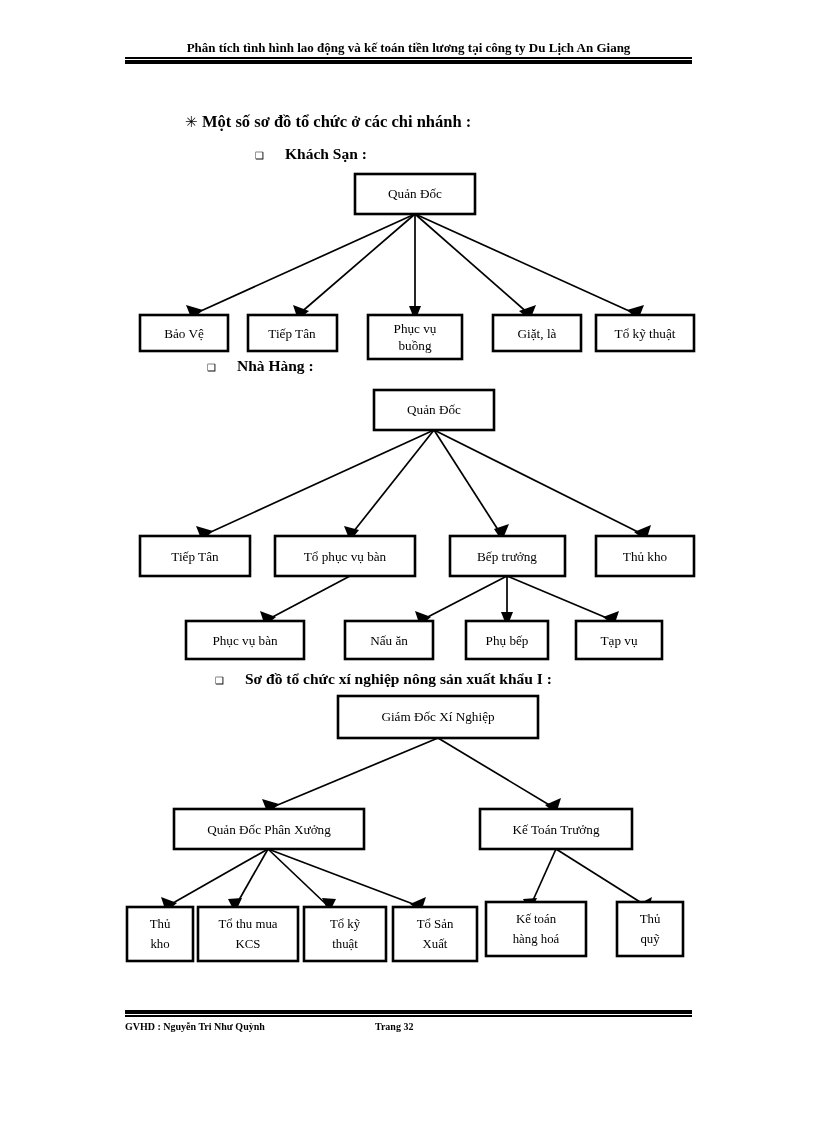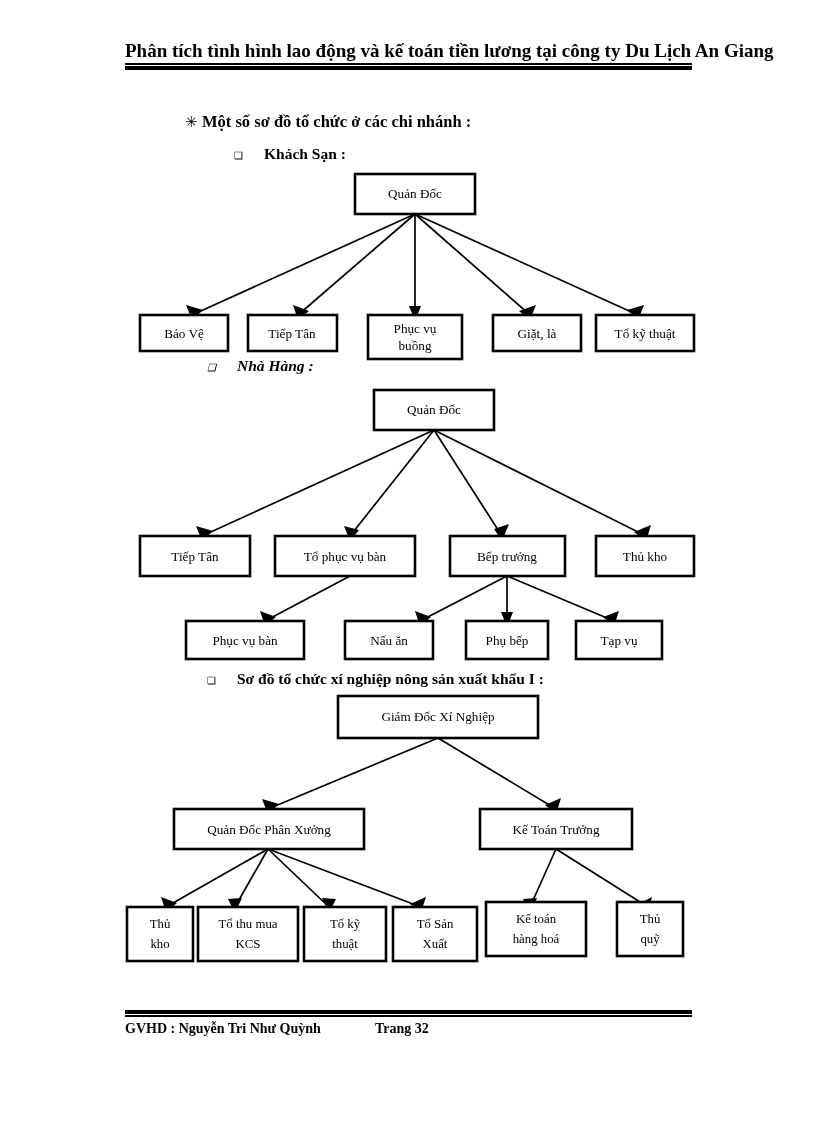--- a/index.html
+++ b/index.html
@@ -1,28 +1,28 @@
 <!DOCTYPE html>
 <html><head>
 <meta charset="utf-8">
 <style>
   html,body{margin:0;padding:0;background:#ffffff;}
   body{width:816px;height:1123px;font-family:"Liberation Serif",serif;color:#000;position:relative;overflow:hidden;}
   .page{position:absolute;left:0;top:0;width:816px;height:1123px;}
 
   
   .hdr{position:absolute;left:125px;top:40px;width:567px;}
-  .hdr-text{font-family:"Liberation Serif",serif;font-weight:bold;font-size:19px;text-align:center;white-space:nowrap;letter-spacing:0px;}
+  .hdr-text{font-family:"Liberation Serif",serif;font-weight:bold;font-size:13px;text-align:center;white-space:nowrap;letter-spacing:0px;}
   .rule-thin{height:1.6px;background:#000;margin-top:1px;}
   .rule-thick{height:4px;background:#000;margin-top:1.5px;}
 
   
   .ftr{position:absolute;left:125px;top:1010px;width:567px;}
   .ftr .rule-thick{margin-top:0;}
-  .ftr-row{display:flex;align-items:center;font-weight:bold;font-size:14px;margin-top:4px;white-space:nowrap;}
+  .ftr-row{display:flex;align-items:center;font-weight:bold;font-size:10px;margin-top:4px;white-space:nowrap;}
   .ftr-gvhd{width:250px;}
   .ftr-page{width:100px;}
   .ftr-svth{flex:1;text-align:right;}
 
   
   .h-main{position:absolute;font-weight:bold;font-size:16.5px;white-space:nowrap;}
   .h-sub{position:absolute;font-weight:bold;font-size:15.5px;white-space:nowrap;}
   .bullet-star{display:inline-block;width:17px;font-size:15px;font-weight:normal;}
   .bullet-sq{display:inline-block;width:30px;font-size:10px;vertical-align:middle;font-weight:normal;}
 
@@ -43,21 +43,21 @@
   <div class="hdr">
     <div class="hdr-text">Phân tích tình hình lao động và kế toán tiền lương tại công ty Du Lịch An Giang</div>
     <div class="rule-thin"></div>
     <div class="rule-thick"></div>
   </div>
 
   <div class="h-main" style="left:185px;top:112px;">
     <span class="bullet-star">✳</span><span>Một số sơ đồ tổ chức ở các chi nhánh :</span>
   </div>
 
-  <div class="h-sub" style="left:194px;top:145px;padding-left:40px;">
+  <div class="h-sub" style="left:215px;top:145px;padding-left:40px;">
     <span class="bullet-sq">❑</span><span>Khách Sạn :</span>
   </div>
 
   <div class="chart" style="left:130px;top:172px;">
     <svg width="570" height="182" viewBox="0 0 570 182">
 
       <g>
         <path class="ln" d="M285,42 L62,143"></path>
         <path class="ln" d="M285,42 L168,143"></path>
         <path class="ln" d="M285,42 L285,143"></path>
@@ -92,21 +92,21 @@
         <rect class="bx bx-hv" x="363" y="143" width="88" height="36"></rect>
         <text class="lbl" x="407" y="166">Giặt, là</text>
       </g>
       <g>
         <rect class="bx bx-hv" x="466" y="143" width="98" height="36"></rect>
         <text class="lbl" x="515" y="166">Tổ kỹ thuật</text>
       </g>
     </svg>
   </div>
 
-  <div class="h-sub" style="left:207px;top:357px;font-style:italic;">
+  <div class="h-sub" style="left:207px;top:357px;">
     <span class="bullet-sq">❑</span><span>Nhà Hàng :</span>
   </div>
 
   <div class="chart" style="left:130px;top:388px;">
     <svg width="570" height="270" viewBox="0 0 570 270">
 
       <g>
         <path class="ln" d="M304,42 L72,148"></path>
         <path class="ln" d="M304,42 L220,148"></path>
         <path class="ln" d="M304,42 L372,148"></path>
@@ -162,21 +162,21 @@
         <rect class="bx bx-hv" x="336" y="233" width="82" height="38"></rect>
         <text class="lbl" x="377" y="257">Phụ bếp</text>
       </g>
       <g>
         <rect class="bx bx-hv" x="446" y="233" width="86" height="38"></rect>
         <text class="lbl" x="489" y="257">Tạp vụ</text>
       </g>
     </svg>
   </div>
 
-  <div class="h-sub" style="left:207px;top:670px;">
+  <div class="h-sub" style="left:215px;top:670px;">
     <span class="bullet-sq">❑</span><span>Sơ đồ tổ chức xí nghiệp nông sản xuất khẩu I :</span>
   </div>
 
   <div class="chart" style="left:118px;top:694px;">
     <svg width="570" height="280" viewBox="0 0 570 280">
 
       <g>
         <path class="ln" d="M320,44 L150,115"></path>
         <polygon points="150,120 144,105 161,110" fill="#000"></polygon>
         <path class="ln" d="M320,44 L438,115"></path>

